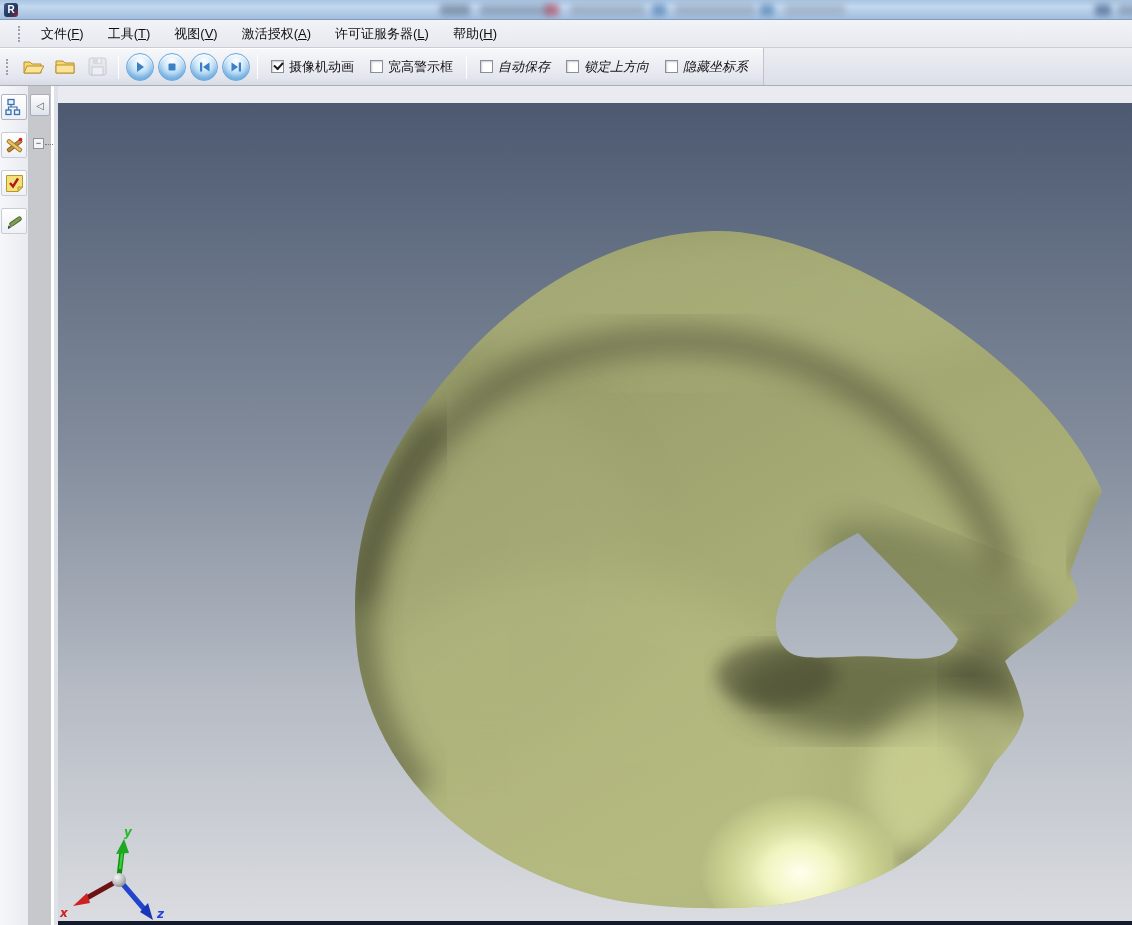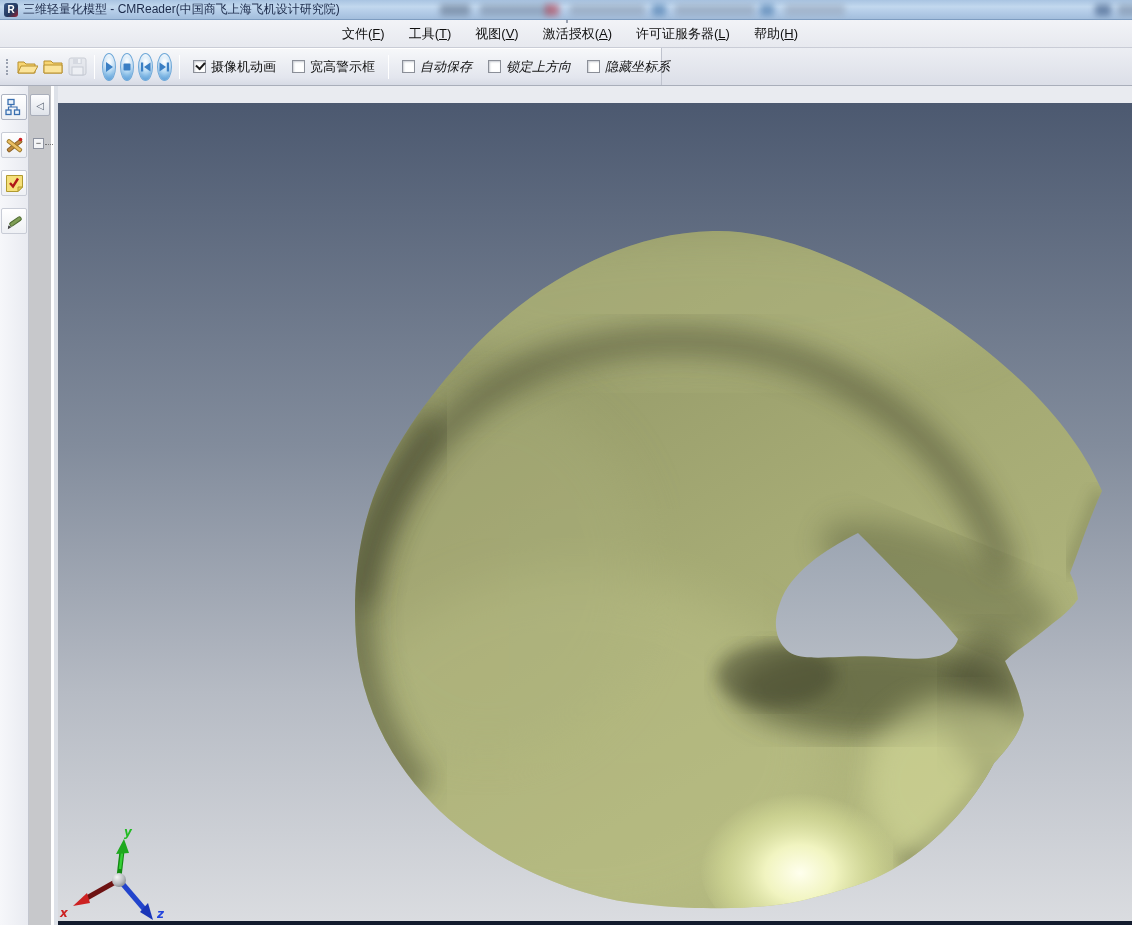--- a/index.html
+++ b/index.html
@@ -13,29 +13,29 @@
     display:flex; align-items:center; padding:0 4px; position:relative; overflow:hidden;
     border-bottom:1px solid #7d9cc0; }
   .titlebar .blob { position:absolute; top:4px; height:12px; filter:blur(3px); opacity:.55; border-radius:2px; }
   .app-icon { width:14px; height:14px; border-radius:3px; flex:0 0 auto;
     background:linear-gradient(135deg,#3a5a8a 0%,#22365c 60%,#a02030 100%);
     color:#fff; font-size:10px; font-weight:bold; line-height:14px; text-align:center; margin-right:5px; position:relative; z-index:2;}
   .title-text { font-size:12px; color:#1b2a4a; white-space:nowrap; position:relative; z-index:2; }
 
   
   .menubar { height:28px; background:linear-gradient(180deg,#f2f3f7 0%,#e7e9ef 100%);
-    border-bottom:1px solid #c9ccd6; display:flex; align-items:center; padding-left:8px;flex-direction:column; }
+    border-bottom:1px solid #c9ccd6; display:flex; align-items:center; padding-left:16px; }
   .grip-v { width:5px; height:16px; border-left:2px dotted #9aa1b0; margin:0 6px 0 2px; }
   .menu-item { font-size:13px; color:#101010; padding:4px 12px; cursor:default; }
   .menu-item u { text-decoration:underline; }
 
   
   .toolbar { height:38px; background:linear-gradient(180deg,#eceef3 0%,#dcdfe8 100%);
     border-bottom:1px solid #a9aeba; display:flex; align-items:stretch; }
-  .toolbar-strip { width:662px; display:flex; align-items:center; padding-left:4px;
+  .toolbar-strip { width:764px; display:flex; align-items:center; padding-left:4px;
     background:linear-gradient(180deg,#f7f8fa 0%,#e3e6ee 80%,#d7dbe5 100%);
     border-right:1px solid #bfc3ce; box-shadow:inset 0 1px 0 #fff; }
   .tb-btn { width:30px; height:30px; border:1px solid transparent; border-radius:3px;
     display:flex; align-items:center; justify-content:center; margin:0 1px; background:transparent; }
   .tb-sep { width:1px; height:24px; background:#b6bac4; border-right:1px solid #fff; margin:0 5px; }
   .media-btn { width:28px; height:28px; border-radius:50%; margin:0 2px; position:relative;
     background:radial-gradient(circle at 50% 28%, #ffffff 0%, #d6ecfb 35%, #9ecdef 70%, #7db9e8 100%);
     border:1px solid #6fa8d8; box-shadow:inset 0 -3px 5px rgba(60,130,200,.45), inset 0 2px 2px #fff;
     display:flex; align-items:center; justify-content:center; }
   .tbcheck { display:flex; align-items:center; gap:5px; font-size:13px; color:#111; margin:0 8px; white-space:nowrap; }
@@ -73,21 +73,20 @@
   <div class="blob" style="left:480px;width:70px;background:#7487a0;"></div>
   <div class="blob" style="left:545px;width:14px;background:#b03040;"></div>
   <div class="blob" style="left:570px;width:75px;background:#8a9ab0;"></div>
   <div class="blob" style="left:652px;width:14px;background:#3a6ea5;"></div>
   <div class="blob" style="left:675px;width:80px;background:#8a9ab0;"></div>
   <div class="blob" style="left:760px;width:14px;background:#3a6ea5;"></div>
   <div class="blob" style="left:785px;width:60px;background:#93a2b6;"></div>
   <div class="blob" style="left:1095px;width:16px;background:#2c4a78;"></div>
   <div class="blob" style="left:1118px;width:60px;background:#7487a0;"></div>
   <div class="app-icon">R</div>
-  <div class="title-text">三维轻量化模型 - CMReader(中国商飞上海飞机设计研究院)</div>
 </div>
 
 <div class="menubar">
   <div class="grip-v"></div>
   <div id="menu-items" style="display:flex;">
       <div class="menu-item">文件(<u>F</u>)</div>
       <div class="menu-item">工具(<u>T</u>)</div>
       <div class="menu-item">视图(<u>V</u>)</div>
       <div class="menu-item">激活授权(<u>A</u>)</div>
       <div class="menu-item">许可证服务器(<u>L</u>)</div>

